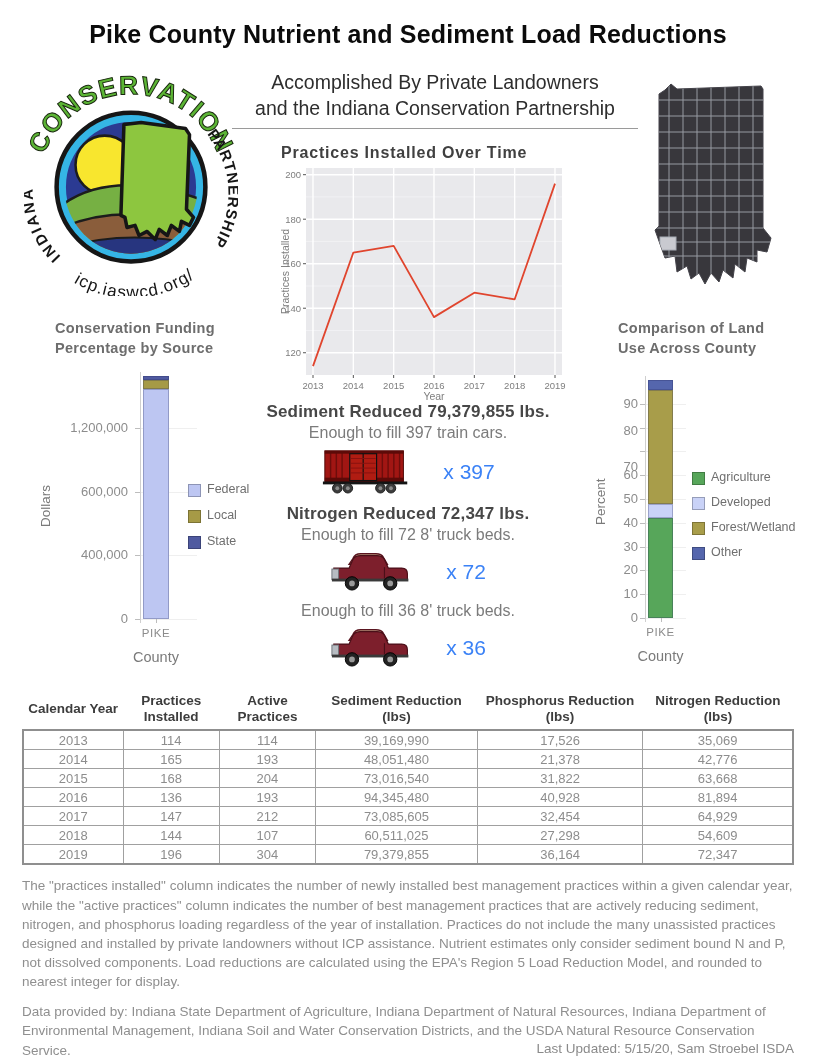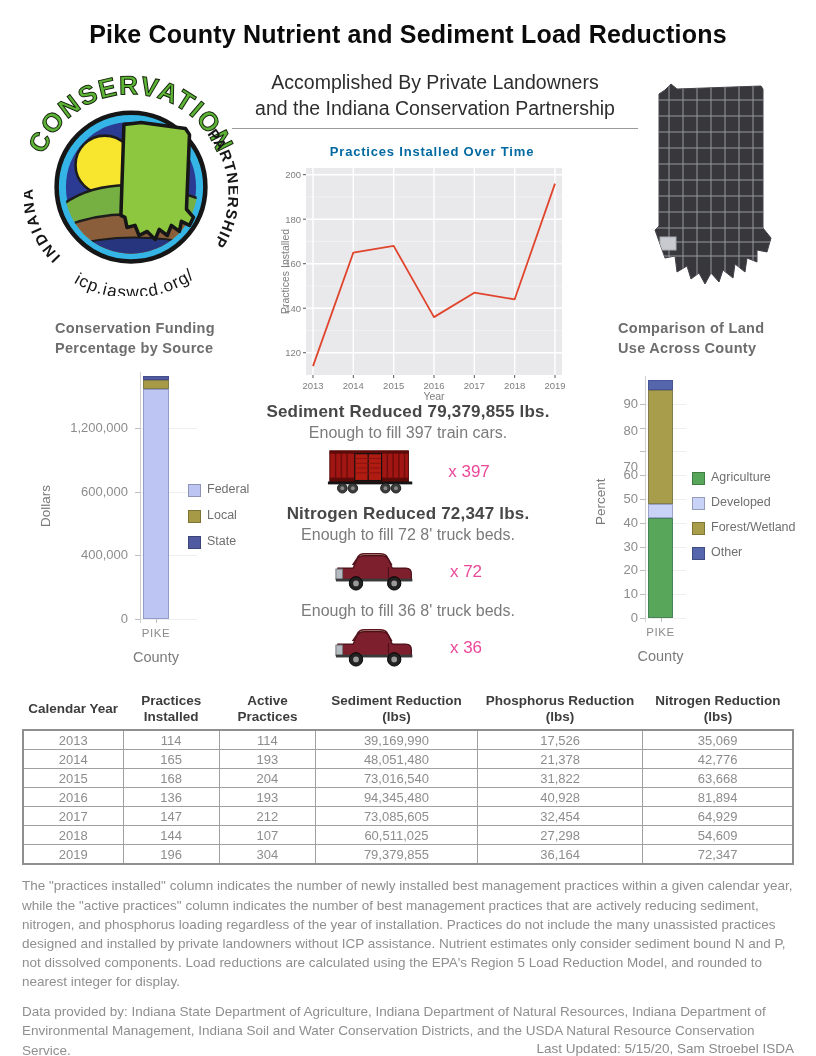--- a/index.html
+++ b/index.html
@@ -9,22 +9,22 @@
   .page-title{position:absolute;top:20px;left:0;right:0;text-align:center;
       font-size:25px;font-weight:bold;color:#0b0b0b;letter-spacing:.2px;}
   .logo{position:absolute;left:24px;top:62px;width:214px;height:234px;}
   .subtitle{position:absolute;left:232px;top:70px;width:406px;text-align:center;
       font-size:19.5px;color:#2e2e2e;line-height:1.32;white-space:pre-line;}
   .subtitle-rule{position:absolute;left:232px;top:128px;width:406px;height:0;
       border-top:1.5px solid #9a9a9a;}
   .indiana-map{position:absolute;left:645px;top:80px;width:150px;height:210px;}
   
   .line-chart{position:absolute;left:281px;top:142px;width:302px;height:262px;}
-  .lc-title{position:absolute;left:0;right:0;top:2px;text-align:center;
-      font-size:13px;font-weight:bold;color:#0369a1;letter-spacing:.8px;}
+  .lc-title{position:absolute;left:0;right:0;top:2px;text-align:left;
+      font-size:16px;font-weight:bold;color:#404040;letter-spacing:.8px;}
   
   .bar-chart{position:absolute;top:316px;height:368px;}
   #funding-chart{left:28px;width:256px;}
   #landuse-chart{left:592px;width:224px;}
   .bar-title{position:absolute;left:27px;top:2px;font-size:14.5px;font-weight:bold;
       color:#6d6d6d;line-height:1.4;white-space:pre-line;letter-spacing:.3px;}
   #landuse-chart .bar-title{left:26px;}
   .bc-axis{position:absolute;width:1px;background:#cfcfcf;}
   .bc-grid{position:absolute;height:1px;background:#efefef;}
   .bc-tick{position:absolute;width:5px;height:1px;background:#bdbdbd;}
@@ -36,21 +36,21 @@
   .bc-ylabel{position:absolute;font-size:13.5px;color:#7a7a7a;transform:rotate(-90deg);
       transform-origin:left top;white-space:nowrap;}
   .bc-swatch{position:absolute;width:13px;height:13px;box-sizing:border-box;border:1px solid rgba(0,0,0,.25);}
   .bc-legendlabel{position:absolute;font-size:12.5px;color:#6f6f6f;white-space:nowrap;}
   
   .reductions{position:absolute;left:232px;top:402px;width:352px;}
   .red-block{text-align:center;margin-bottom:5px;}
   .red-heading{font-size:17px;font-weight:bold;color:#474747;letter-spacing:.2px;}
   .red-sub{font-size:16px;color:#7b7b7b;margin-top:2px;}
   .red-row{display:flex;justify-content:center;align-items:center;gap:30px;margin:3px 0 4px;}
-  .red-mult{font-size:17px;color:#ec4899;}
+  .red-mult{font-size:21px;color:#3b82f6;}
   
   .bottom{padding:2px 22px 0;}
   table.data{width:100%;border-collapse:collapse;table-layout:fixed;}
   table.data thead th{font-size:13.5px;font-weight:bold;color:#3d3d3d;padding:3px 2px 4px;
       line-height:1.2;border:none;vertical-align:middle;}
   table.data tbody{border:2px solid #8f8f8f;}
   table.data tbody td{border:1px solid #a0a0a0;font-size:13px;color:#8d8d8d;
       text-align:center;padding:1px 4px;height:16px;}
   
   .para{margin-top:11px;font-size:13.5px;color:#8f8f8f;line-height:1.42;}

